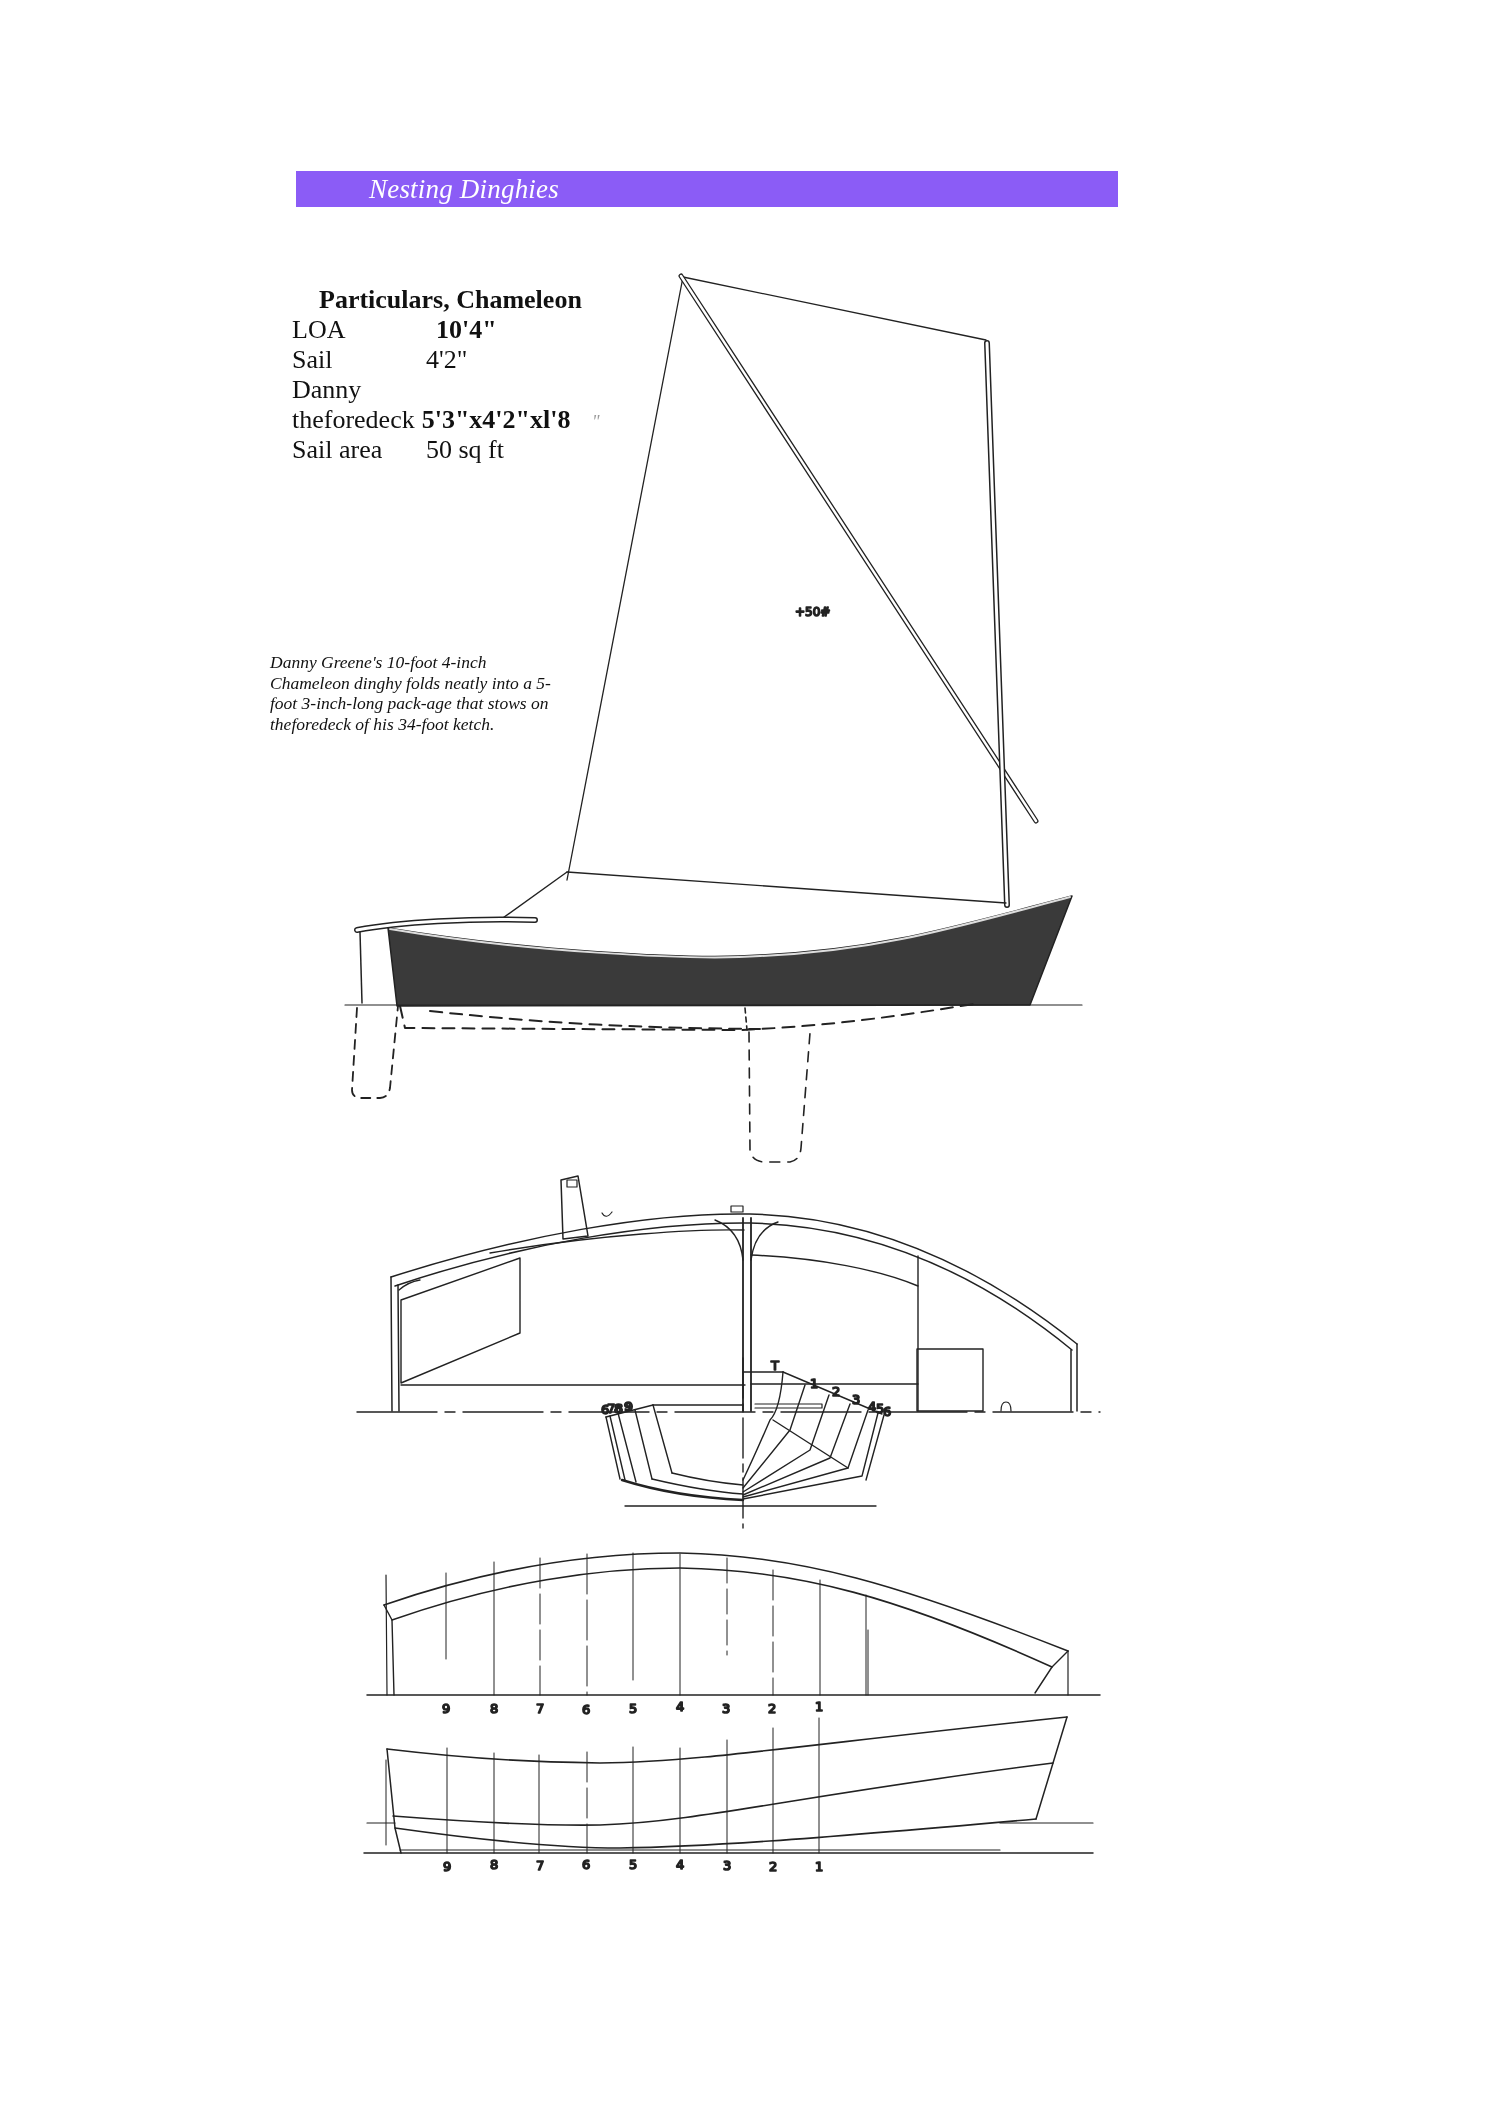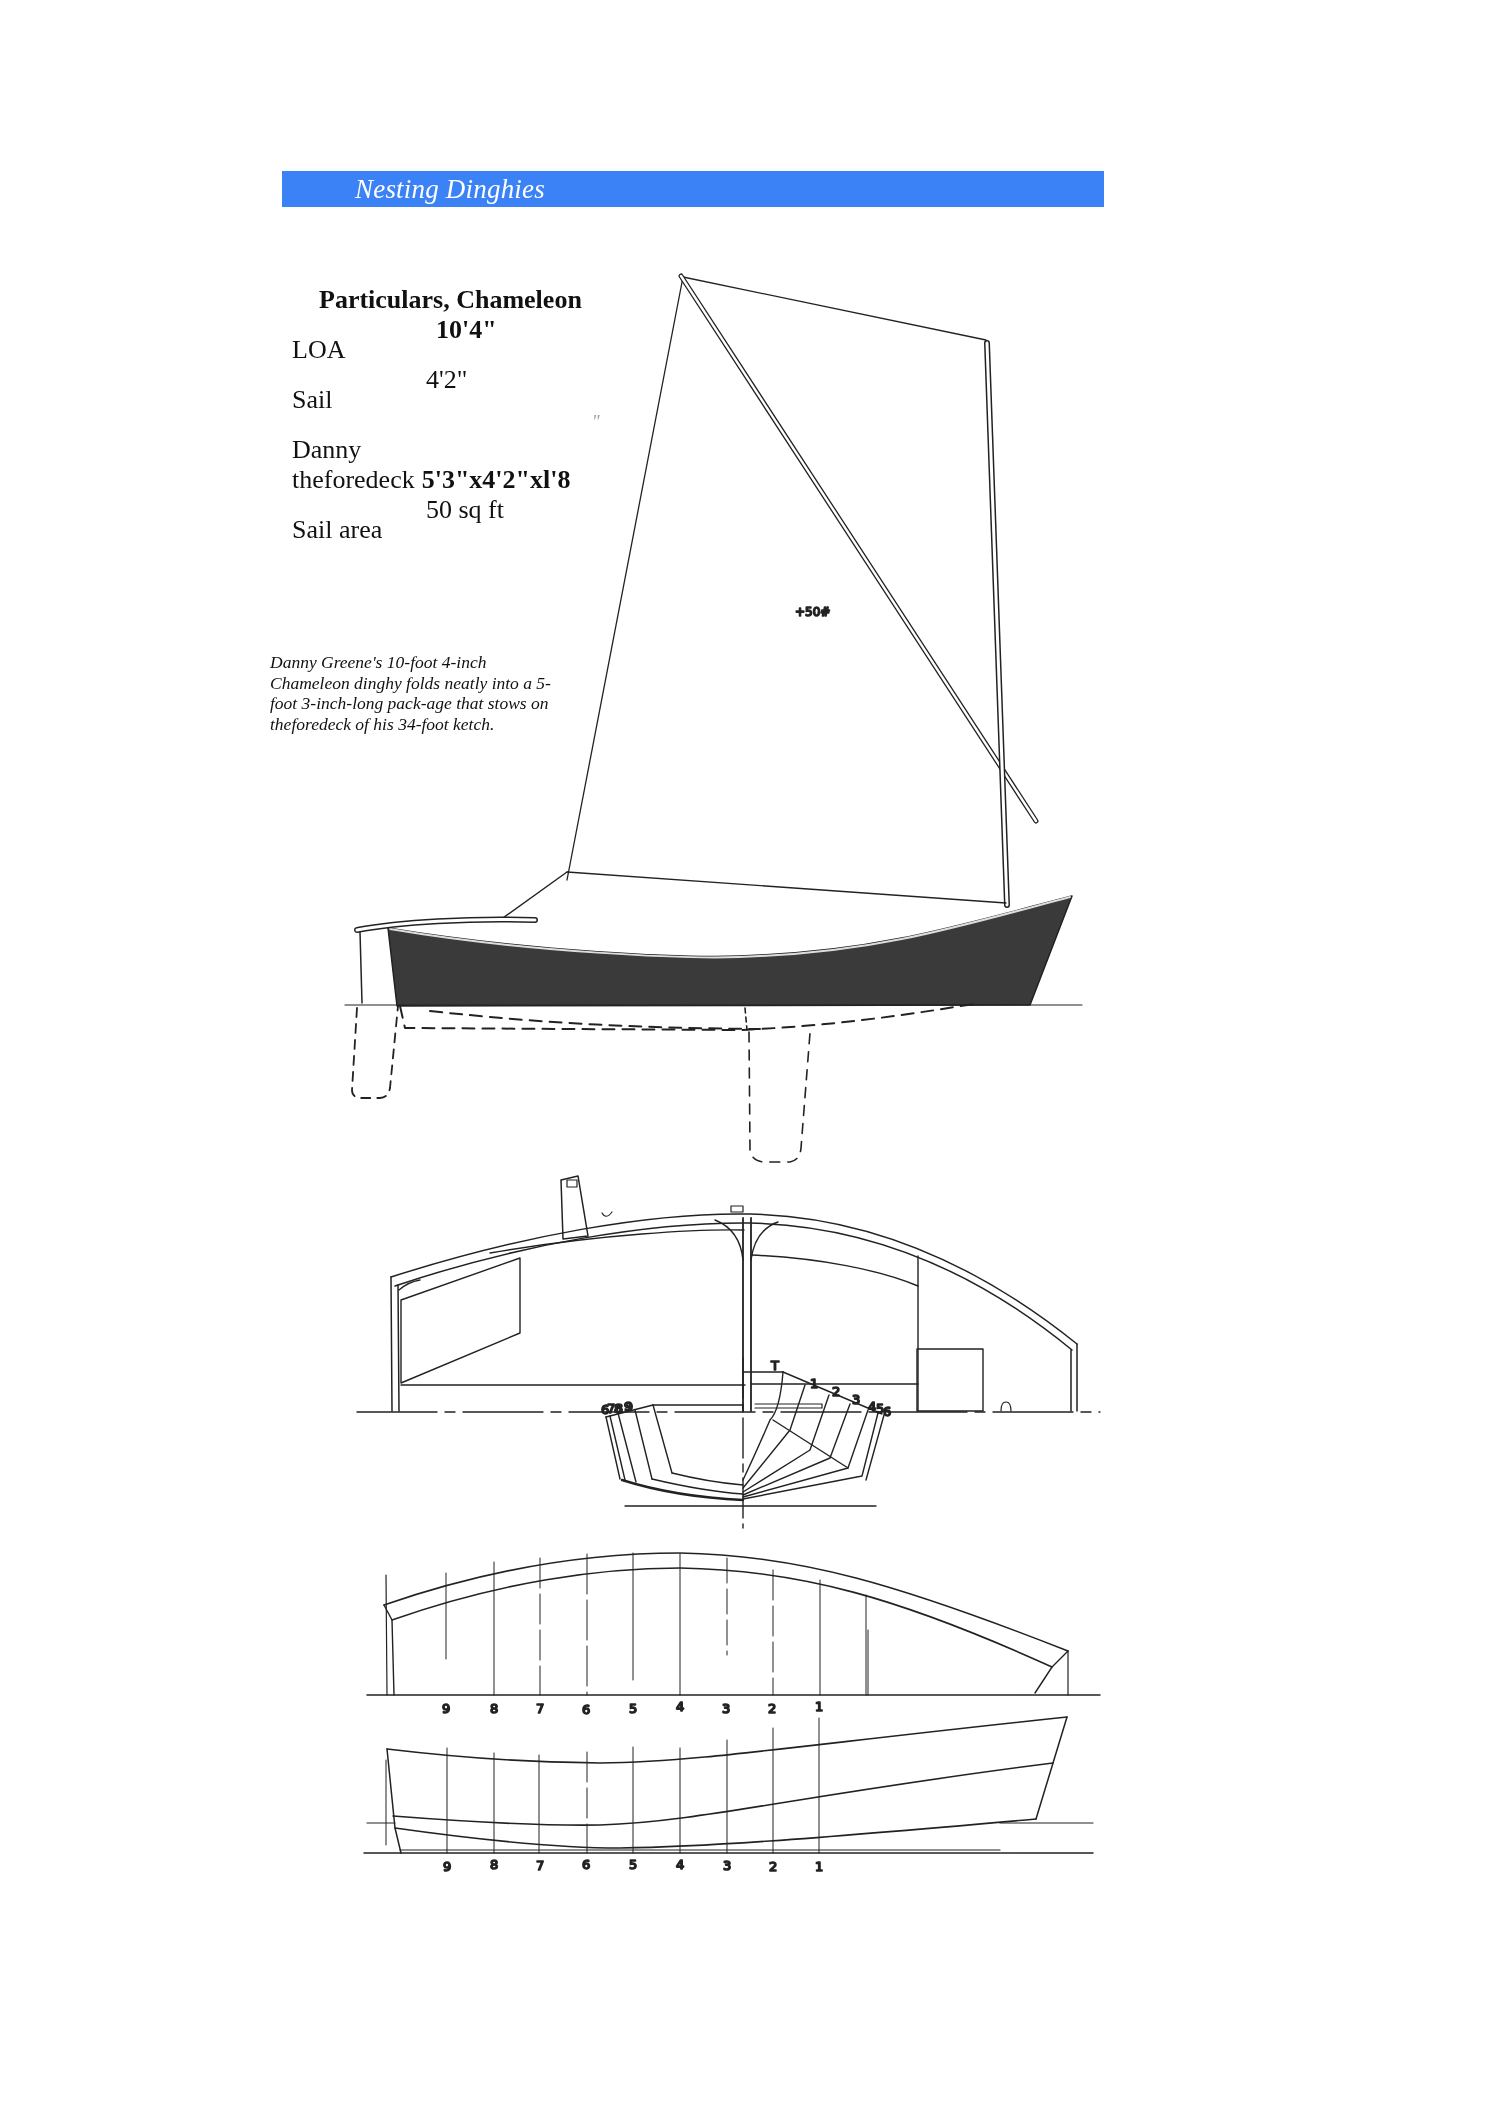--- a/index.html
+++ b/index.html
@@ -1,24 +1,24 @@
 <!DOCTYPE html>
 <html><head>
 <meta charset="utf-8">
 <style>
   html, body { margin: 0; padding: 0; background: #ffffff; }
   body { width: 1488px; height: 2105px; position: relative; overflow: hidden;
          font-family: "Liberation Serif", "DejaVu Serif", serif; color: #111; }
-  .header-bar { position: absolute; left: 282px; top: 171px; width: 822px; height: 36px; background: #3b82f6; }
+  .header-bar { position: absolute; left: 296px; top: 171px; width: 822px; height: 36px; background: #8b5cf6; }
   .header-title { position: absolute; left: 73px; top: 3px; color: #fff; font-style: italic;
                   font-size: 27px; line-height: 30px; letter-spacing: 0.2px; }
   .particulars { position: absolute; left: 292px; top: 285px; width: 340px; font-size: 26px; line-height: 30px; }
   .particulars .ptitle { font-weight: bold; padding-left: 27px; }
   .prow { display: flex; }
-  .plabel { width: 134px; margin-top: 20px; }
+  .plabel { width: 134px; }
   .pval-bold { font-weight: bold; }
   .pval { }
   .mark { position: absolute; left: 592px; top: 412px; font-size: 18px; color: #999; font-style: italic; }
   .caption { position: absolute; left: 270px; top: 652px; width: 290px; font-style: italic;
              font-size: 17.5px; line-height: 20.5px; }
   svg.drawing { position: absolute; left: 0; top: 0; }
   .stn { font-family: "DejaVu Sans", sans-serif; font-size: 13px; fill: #333; }
   .sail-label { font-family: "DejaVu Sans", sans-serif; font-size: 12px; fill: #333; }
 </style>
 </head>

